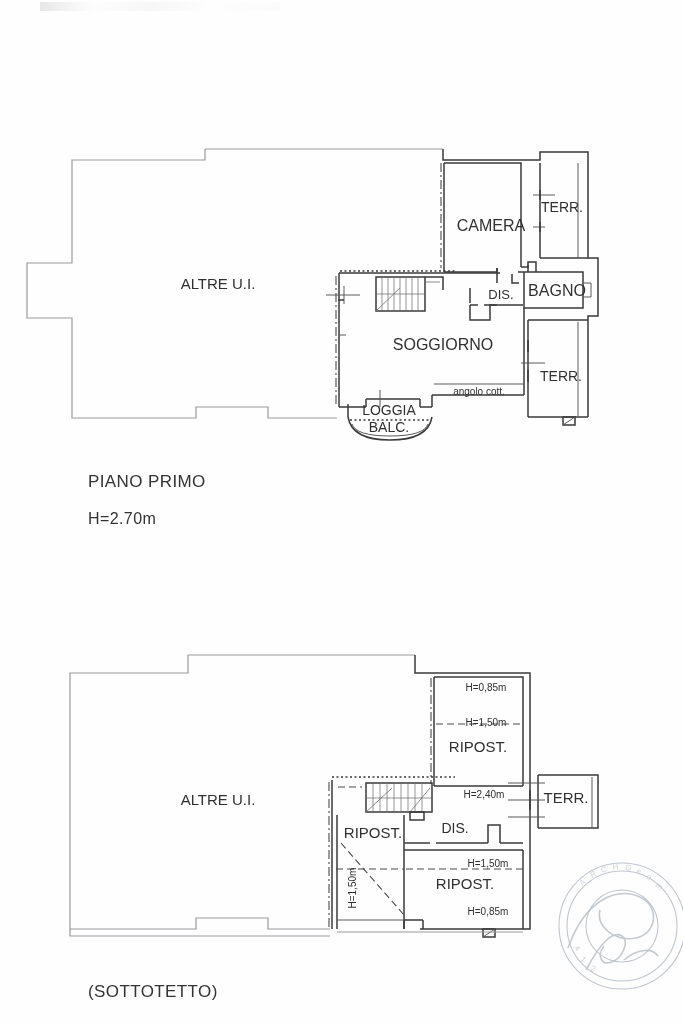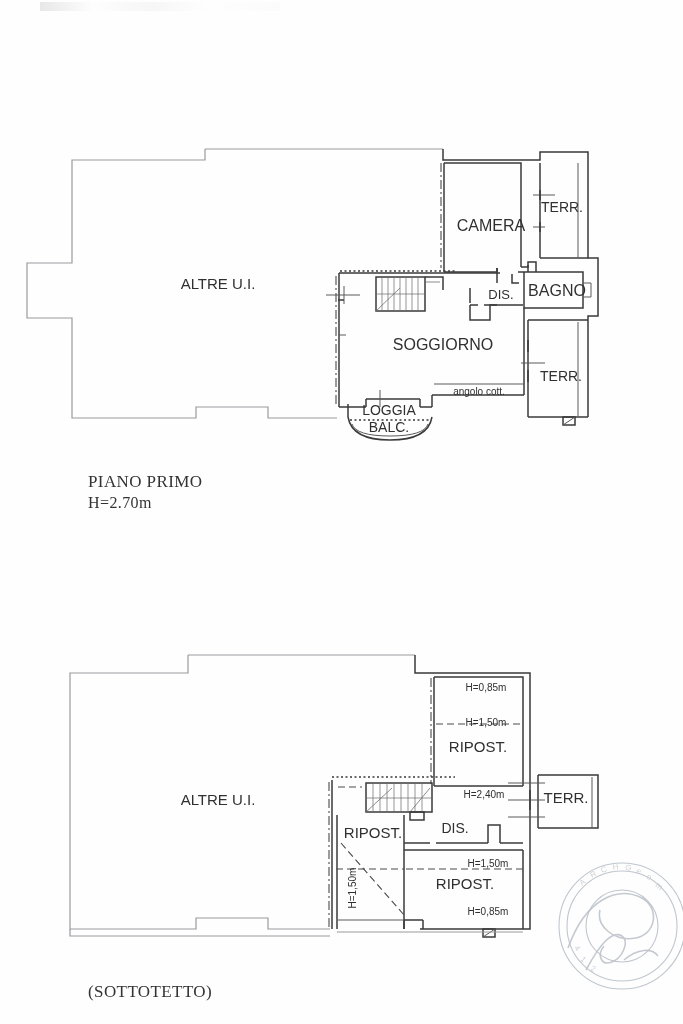--- a/index.html
+++ b/index.html
@@ -32,29 +32,28 @@
   }
   .caption {
     position: absolute;
     font-family: "Liberation Sans", sans-serif;
     letter-spacing: 0.4px;
     color: #333333;
   }
   .caption .line {
     display: block;
     white-space: nowrap;
-    font-family: Liberation Serif, serif;
   }
   #caption-piano-primo {
     left: 88px;
     top: 472px;
     font-size: 17px;
   }
   #caption-piano-primo .line + .line {
-    margin-top: 2px;
+    margin-top: 18px;
     font-size: 16px;
   }
   #caption-piano-secondo {
     left: 88px;
     top: 982px;
     font-size: 17px;
   }
   #caption-piano-secondo .line + .line {
     margin-top: 6px;
   }

